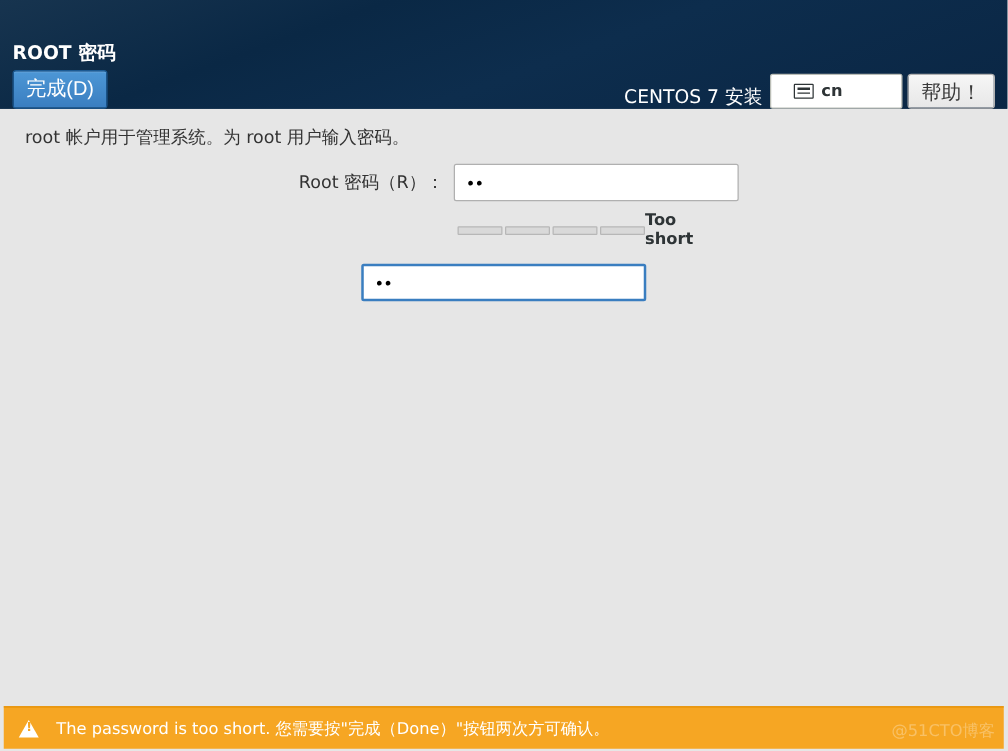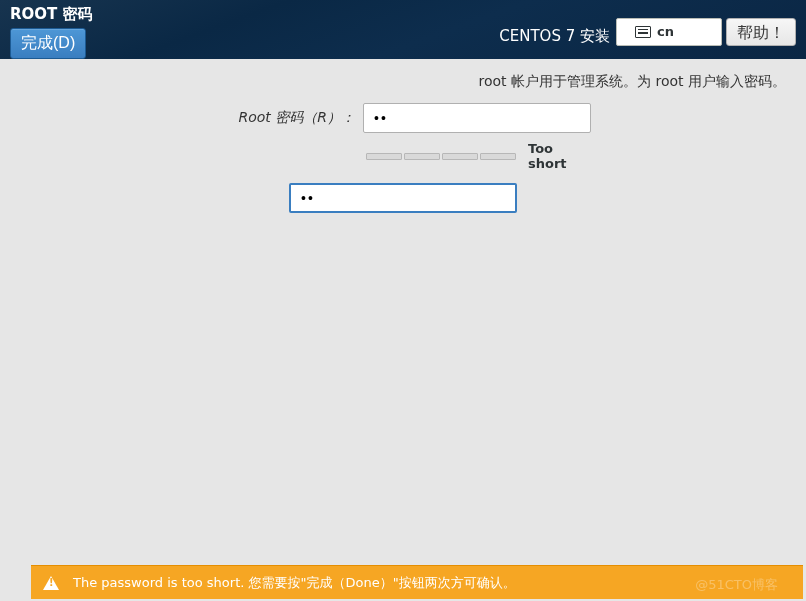--- a/index.html
+++ b/index.html
@@ -6,26 +6,26 @@
     body {
       font-family: "DejaVu Sans", "Cantarell", sans-serif;
       width: 806px;
       height: 601px;
       overflow: hidden;
       background: #e6e6e6;
       position: relative;
     }
 
     .header {
-      height: 59px;
+      height: 87px;
       background: linear-gradient(160deg, #17344f 0%, #0a2845 30%, #0d2d4d 55%, #0a2644 100%);
       background-color: #0d2b48;
       display: flex;
       justify-content: space-between;
-      align-items: center;
+      align-items: flex-end;
       padding: 4px 10px 0 10px;
       color: #fff;
     }
     .header-left { display: flex; flex-direction: column; gap: 4px; }
     .title {
       font-size: 15px;
       font-weight: bold;
       color: #ffffff;
     }
     .done-btn {
@@ -88,54 +88,52 @@
       border-radius: 3px;
       cursor: pointer;
       height: 28px;
     }
 
     .main {
       padding: 14px 20px 0 20px;
       color: #333333;
       font-size: 14px;
     }
-    .instruction { text-align: right; margin-bottom: 12px; }
+    .instruction { text-align: left; margin-bottom: 12px; }
     .form-row {
       display: flex;
       align-items: center;
       justify-content: center;
       gap: 8px;
       margin-bottom: 8px;
     }
     .form-label {
       width: 140px;
       text-align: right;
       font-size: 14px;
       color: #333333;
-      font-style: italic;
     }
     .pw-input {
       width: 228px;
       height: 30px;
       border: 1px solid #b0b0b0;
       border-radius: 2px;
       padding: 0 10px;
       font-size: 14px;
       letter-spacing: 2px;
       background: #ffffff;
     }
     .pw-input.focused {
       border: 2px solid #3a7ec0;
       outline: none;
     }
     .strength-row {
       display: flex;
       align-items: center;
       justify-content: center;
-      gap: 12px;
       margin: 0 0 12px 0;
     }
     .strength-spacer {
       width: 140px;
     }
     .strength-meter {
       width: 150px;
       height: 7px;
       display: flex;
       gap: 2px;
@@ -160,42 +158,41 @@
       bottom: 2px;
       height: 34px;
       background: #f6a623;
       display: flex;
       align-items: center;
       gap: 14px;
       padding: 0 12px;
       color: #ffffff;
       font-size: 13px;
       border-top: 1px solid #e58e00;
-      margin-left: 28px;
     }
     .warn-icon {
       width: 0;
       height: 0;
       border-left: 8px solid transparent;
       border-right: 8px solid transparent;
       border-bottom: 14px solid #ffffff;
       position: relative;
     }
     .warn-icon::after {
       content: "!";
       position: absolute;
       left: -2px;
       top: 1px;
       font-size: 10px;
       font-weight: bold;
       color: #f6a623;
     }
     .watermark {
       position: absolute;
-      right: 28px;
+      right: 10px;
       bottom: 7px;
       font-size: 13px;
       color: rgba(255,255,255,0.3);
       pointer-events: none;
     }
   </style>
 </head>
 <body>
 
 <div class="header">

